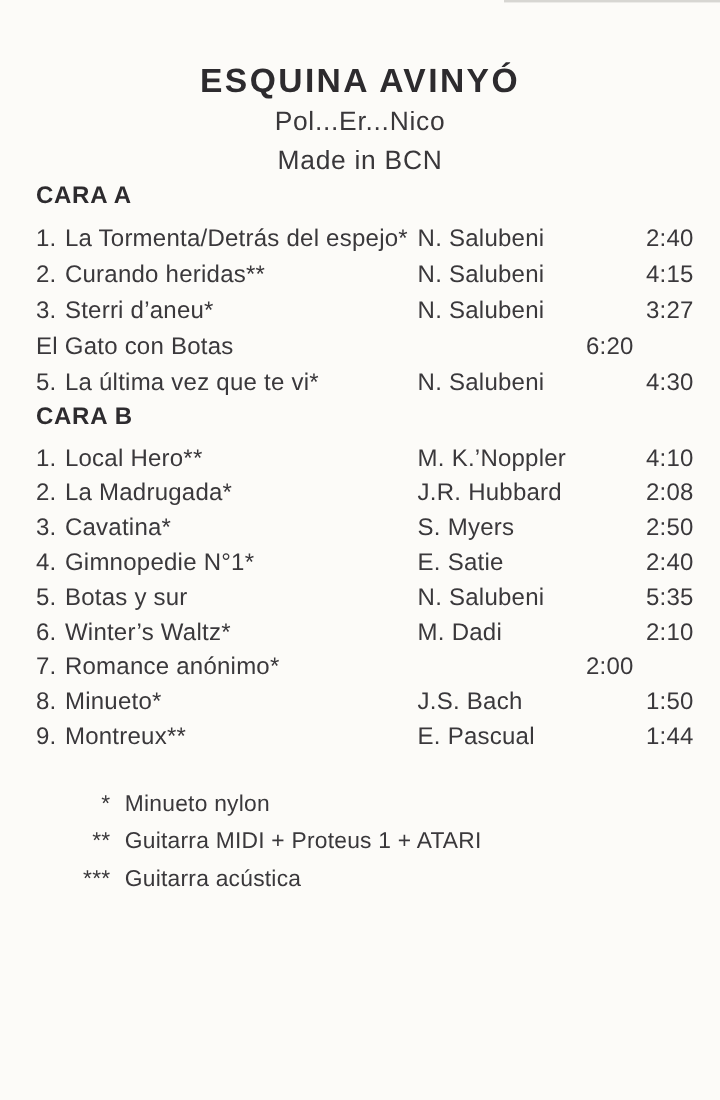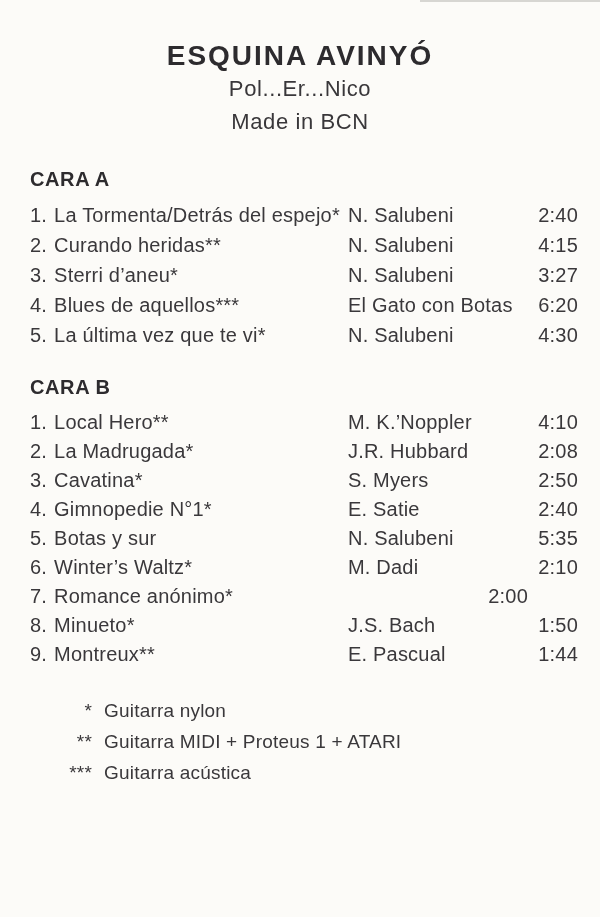--- a/index.html
+++ b/index.html
@@ -14,38 +14,38 @@
   }
   
   .scan-artifact-top {
     position: absolute;
     top: 0; right: 0;
     width: 180px; height: 2px;
     background: #cdcdc8;
     opacity: 0.8;
   }
 
-  .header { text-align: center; padding-top: 40px; }
+  .header { text-align: center; padding-top: 52px; }
   .album-title {
     font-size: 28px;
     line-height: 32px;
     font-weight: bold;
     letter-spacing: 2px;
     color: #2d2b2e;
   }
   .header-sub {
     font-size: 22px;
     line-height: 33px;
     letter-spacing: 0.6px;
     color: #39373a;
   }
 
   .tracklist { padding: 0 22px 0 30px; }
-  .side-a { margin-top: 28px; }
-  .side-b { margin-top: 24px; }
+  .side-a { }
+  .side-b { }
   .side-heading {
     font-weight: bold;
     font-size: 20px;
     line-height: 26px;
     letter-spacing: 0.6px;
     color: #2d2b2e;
     margin-bottom: 8px;
   }
   .track-row {
     display: grid;
@@ -98,21 +98,20 @@
         <span class="track-title"><span class="num">2.</span><span>Curando heridas**</span></span>
         <span class="track-composer">N. Salubeni</span>
         <span class="track-time">4:15</span>
       </div>
       <div class="track-row">
         <span class="track-title"><span class="num">3.</span><span>Sterri d’aneu*</span></span>
         <span class="track-composer">N. Salubeni</span>
         <span class="track-time">3:27</span>
       </div>
       <div class="track-row">
-        <span class="track-title"><span class="num">4.</span><span>Blues de aquellos***</span></span>
         <span class="track-composer">El Gato con Botas</span>
         <span class="track-time">6:20</span>
       </div>
       <div class="track-row">
         <span class="track-title"><span class="num">5.</span><span>La última vez que te vi*</span></span>
         <span class="track-composer">N. Salubeni</span>
         <span class="track-time">4:30</span>
       </div>
     </div>
 
@@ -161,21 +160,21 @@
       <div class="track-row">
         <span class="track-title"><span class="num">9.</span><span>Montreux**</span></span>
         <span class="track-composer">E. Pascual</span>
         <span class="track-time">1:44</span>
       </div>
     </div>
 
     <div class="footnotes">
       <div class="footnote">
         <span class="fn-marker">*</span>
-        <span class="fn-text">Guitarra nylon</span>
+        <span class="fn-text">Minueto nylon</span>
       </div>
       <div class="footnote">
         <span class="fn-marker">**</span>
         <span class="fn-text">Guitarra MIDI + Proteus 1 + ATARI</span>
       </div>
       <div class="footnote">
         <span class="fn-marker">***</span>
         <span class="fn-text">Guitarra acústica</span>
       </div>
     </div>

